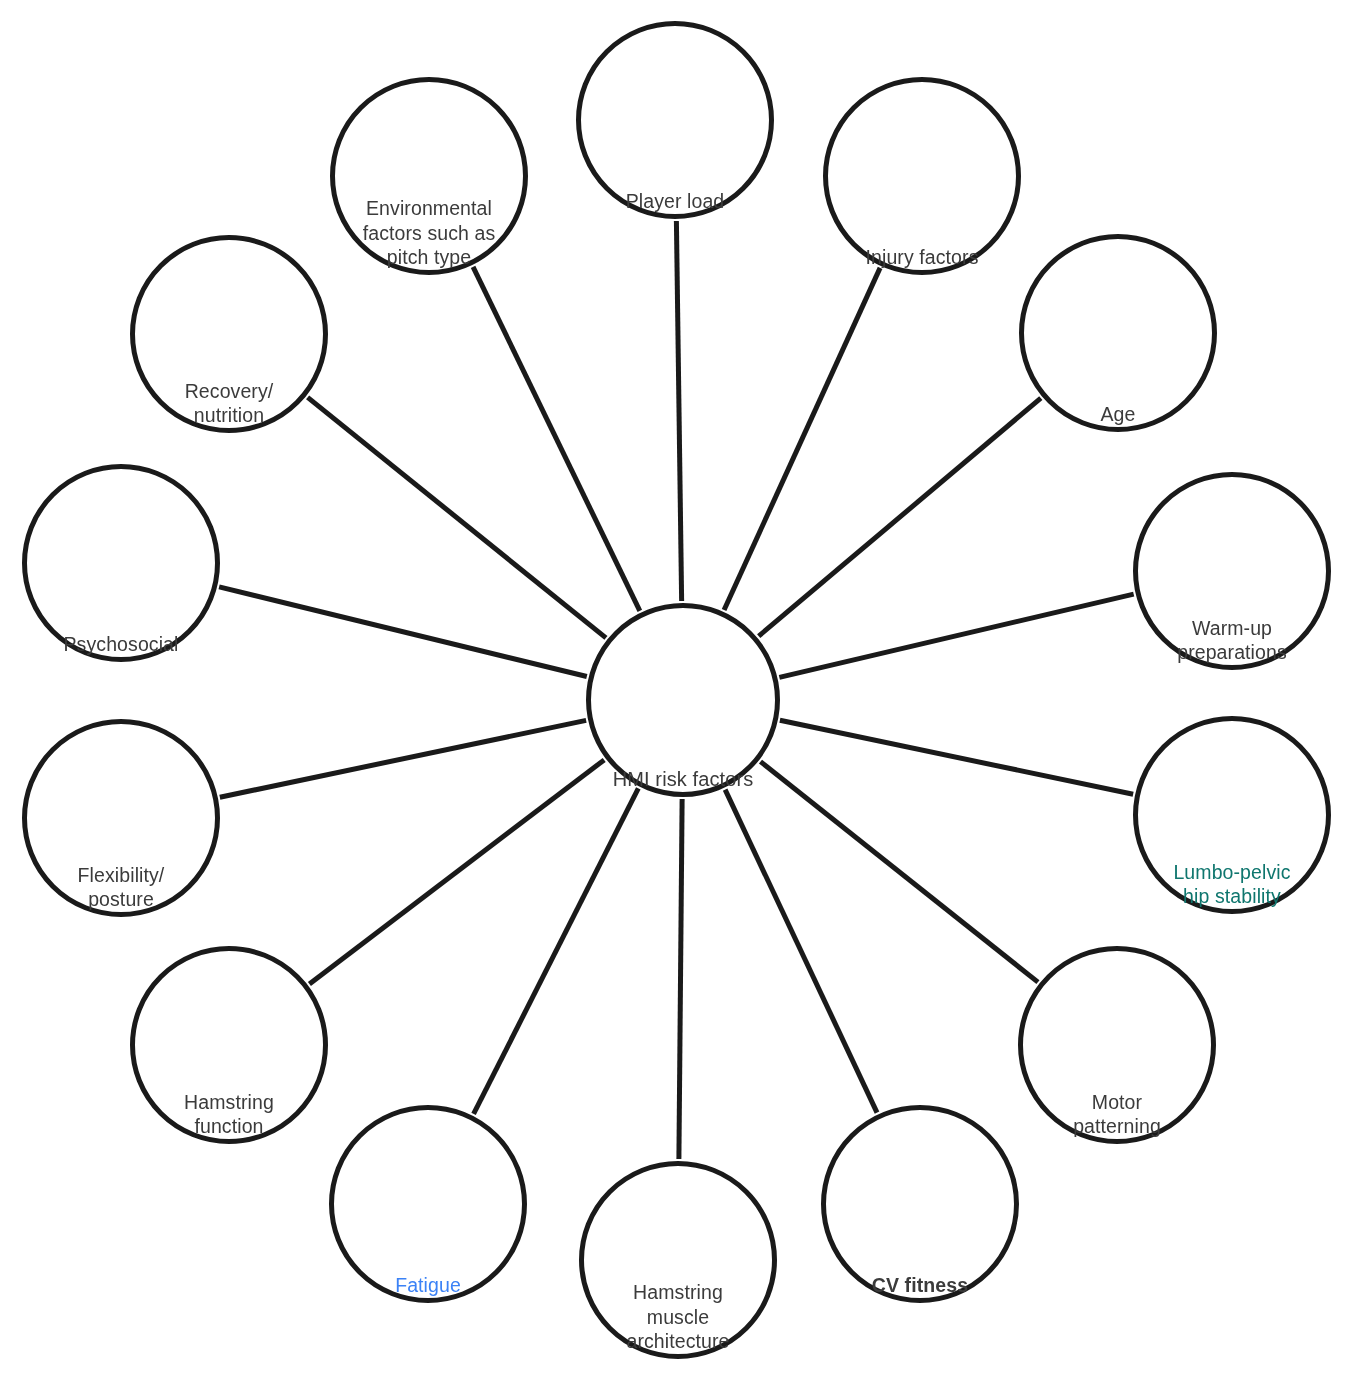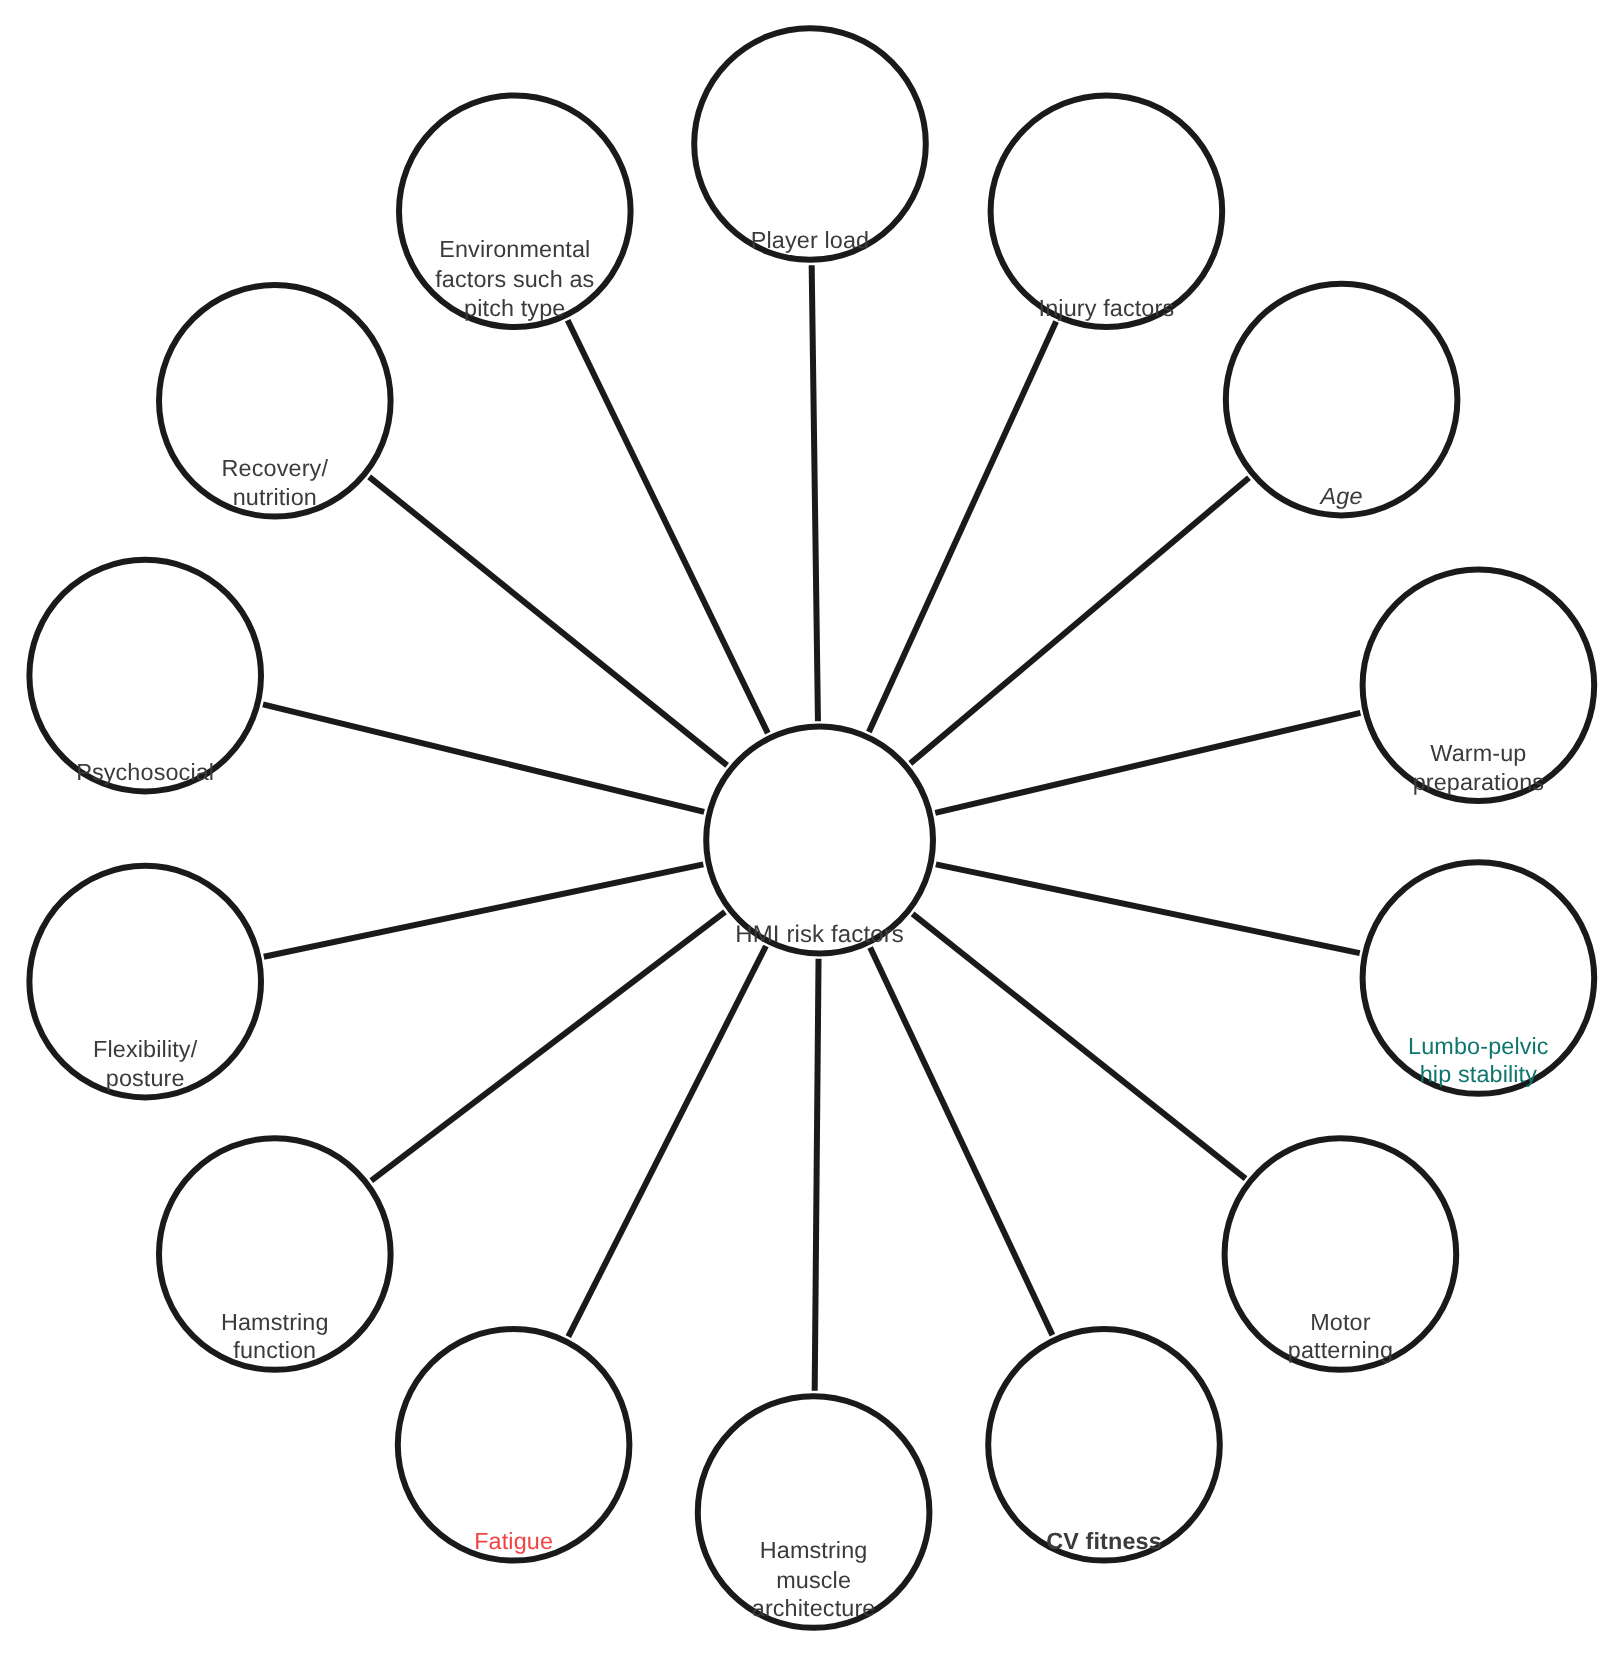--- a/index.html
+++ b/index.html
@@ -72,21 +72,21 @@
       <line x1="586.8166043428438" y1="676.5531579981665" x2="219.126494559321" y2="586.9205155776281" stroke="#1a1a1a" stroke-width="5" stroke-linecap="butt"></line>
       <line x1="605.9264062233136" y1="637.8657812284863" x2="307.6306360752053" y2="397.38945551437257" stroke="#1a1a1a" stroke-width="5" stroke-linecap="butt"></line>
       <line x1="639.8172655796859" y1="610.9143589124228" x2="473.0551128934518" y2="266.88535100853835" stroke="#1a1a1a" stroke-width="5" stroke-linecap="butt"></line>
     </svg>
 <div class="node" style="left: 576px; top: 21px; width: 198px; height: 198px; border-color: rgb(26, 26, 26); border-width: 5px;">
       <span class="node-label" style="color: rgb(59, 59, 59);">Player load</span>
     </div>
     <div class="node" style="left: 823px; top: 77px; width: 198px; height: 198px; border-color: rgb(26, 26, 26); border-width: 5px;">
       <span class="node-label" style="color: rgb(59, 59, 59);">Injury factors</span>
     </div>
-    <div class="node" style="left: 1019px; top: 234px; width: 198px; height: 198px; border-color: rgb(26, 26, 26); border-width: 5px; font-style: italic;">
+    <div class="node" style="left: 1019px; top: 234px; width: 198px; height: 198px; border-color: rgb(26, 26, 26); border-width: 5px;">
       <span class="node-label" style="color: rgb(59, 59, 59);">Age</span>
     </div>
     <div class="node" style="left: 1133px; top: 472px; width: 198px; height: 198px; border-color: rgb(26, 26, 26); border-width: 5px;">
       <span class="node-label" style="color: rgb(59, 59, 59);">Warm-up
 preparations</span>
     </div>
     <div class="node" style="left: 1133px; top: 716px; width: 198px; height: 198px; border-color: rgb(26, 26, 26); border-width: 5px;">
       <span class="node-label" style="color: #0f766e;">Lumbo-pelvic
 hip stability</span>
     </div>
@@ -96,21 +96,21 @@
     </div>
     <div class="node" style="left: 821px; top: 1105px; width: 198px; height: 198px; border-color: rgb(26, 26, 26); border-width: 5px; font-weight: bold;">
       <span class="node-label" style="color: rgb(59, 59, 59);">CV fitness</span>
     </div>
     <div class="node" style="left: 579px; top: 1161px; width: 198px; height: 198px; border-color: rgb(26, 26, 26); border-width: 5px;">
       <span class="node-label" style="color: rgb(59, 59, 59);">Hamstring
 muscle
 architecture</span>
     </div>
     <div class="node" style="left: 329px; top: 1105px; width: 198px; height: 198px; border-color: rgb(26, 26, 26); border-width: 5px;">
-      <span class="node-label" style="color: #ef4444;">Fatigue</span>
+      <span class="node-label" style="color: #3b82f6;">Fatigue</span>
     </div>
     <div class="node" style="left: 130px; top: 946px; width: 198px; height: 198px; border-color: rgb(26, 26, 26); border-width: 5px;">
       <span class="node-label" style="color: rgb(59, 59, 59);">Hamstring
 function</span>
     </div>
     <div class="node" style="left: 22px; top: 719px; width: 198px; height: 198px; border-color: rgb(26, 26, 26); border-width: 5px;">
       <span class="node-label" style="color: rgb(59, 59, 59);">Flexibility/
 posture</span>
     </div>
     <div class="node" style="left: 130px; top: 235px; width: 198px; height: 198px; border-color: rgb(26, 26, 26); border-width: 5px;">

